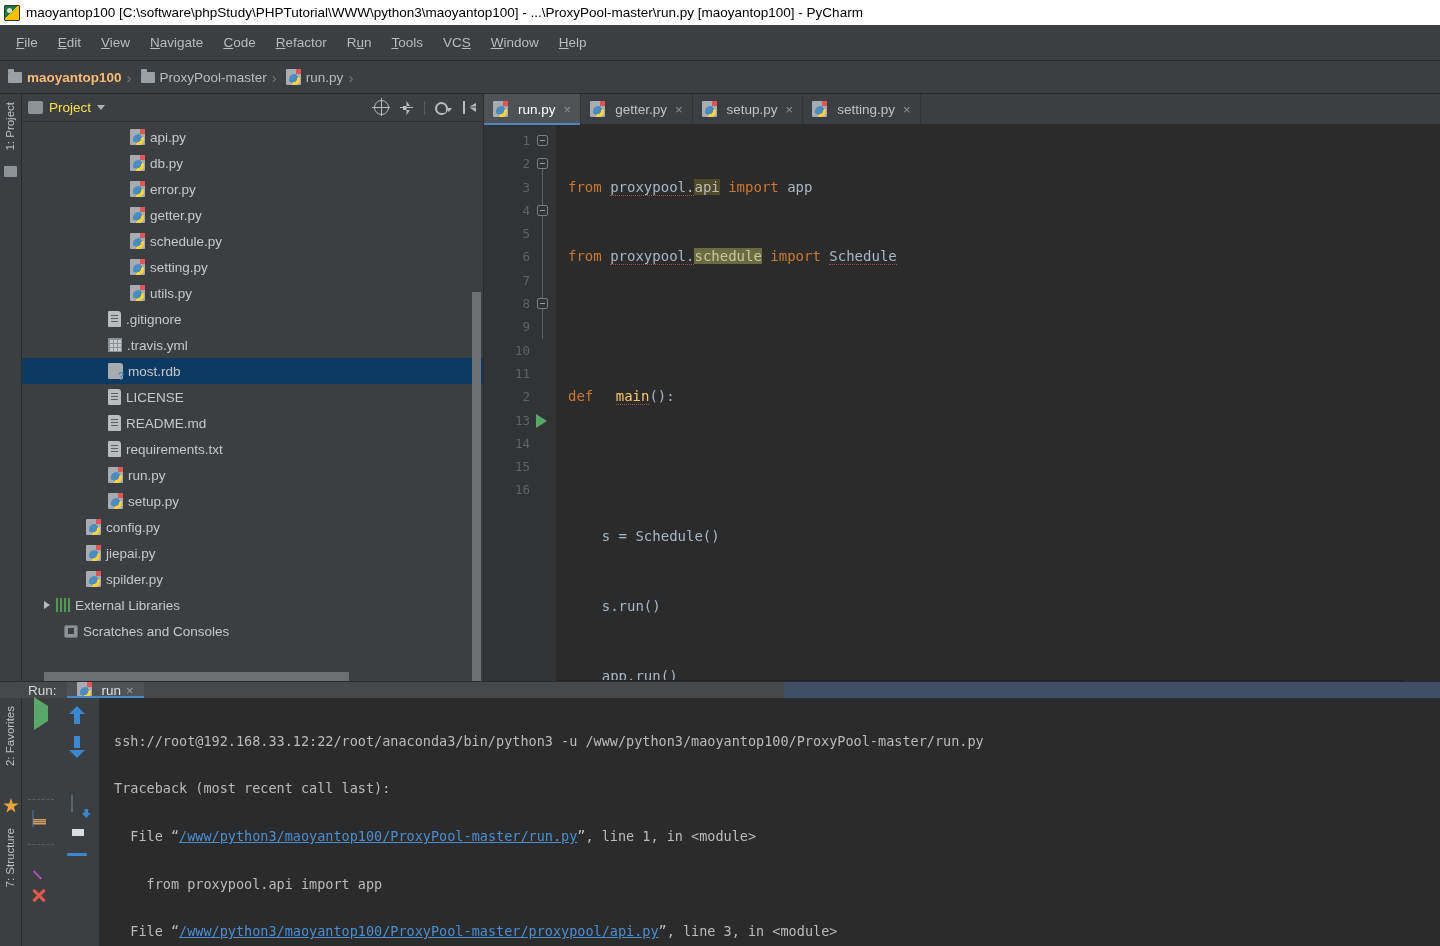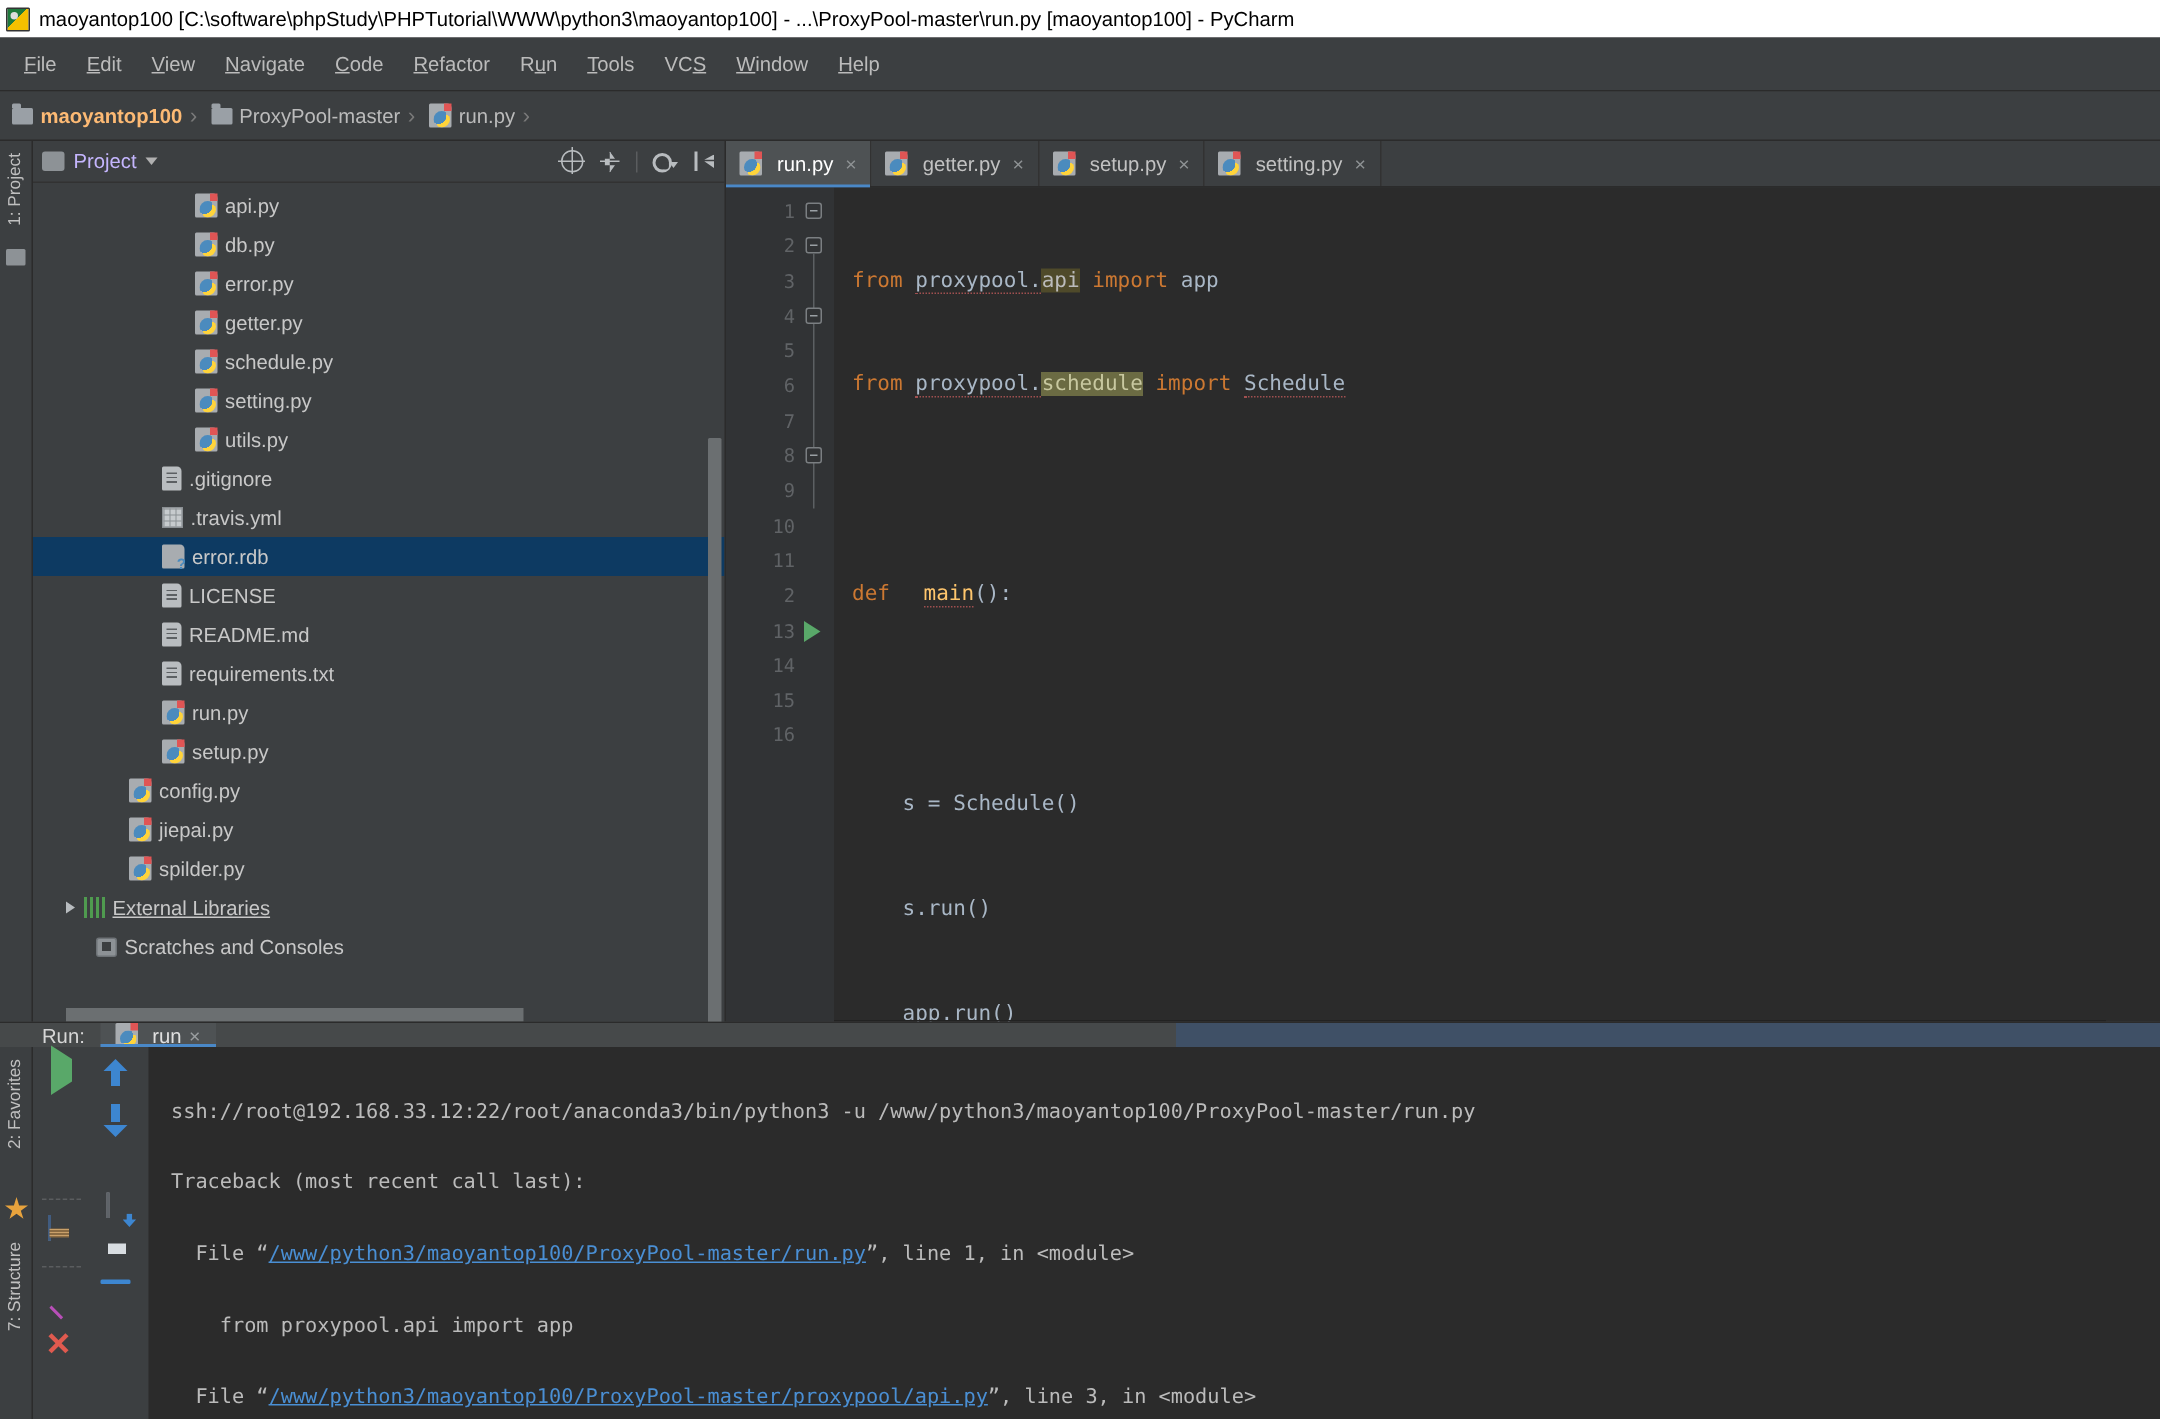--- a/index.html
+++ b/index.html
@@ -133,21 +133,21 @@
   
   #projectpanel {
     width: 462px; background: #3c3f41; display: flex; flex-direction: column;
     border-right: 1px solid #2b2b2b; flex: none; position: relative;
   }
   #projecthead {
     height: 28px; display: flex; align-items: center; padding: 0 6px;
     border-bottom: 1px solid #323232;
   }
   #projecthead .titlewrap { display:flex; align-items:center; gap:6px; }
-  #projecthead .ptitle { font-size: 13.5px; color: #c4b5fd; }
+  #projecthead .ptitle { font-size: 13.5px; color: #fde047; }
   .caret-down {
     width:0;height:0;border-left:4px solid transparent;border-right:4px solid transparent;
     border-top:5px solid #b0b0b0;
   }
   #projecthead .tools { margin-left:auto; display:flex; align-items:center; gap:10px; }
   .tbico { width:15px; height:15px; position:relative; }
   .ti-target { border:1.6px solid #b8bcbf; border-radius:50%; }
   .ti-target::before,.ti-target::after{
     content:''; position:absolute; background:#b8bcbf;
   }
@@ -431,21 +431,21 @@
       <div class="trow" style="padding-left:86px;">
         <span class="ico ico-txt"></span>
         <span>.gitignore</span>
         </div>
       <div class="trow" style="padding-left:86px;">
         <span class="ico ico-yml"></span>
         <span>.travis.yml</span>
         </div>
       <div class="trow sel" style="padding-left:86px;">
         <span class="ico ico-rdb"></span>
-        <span>error.rdb</span>
+        <span>most.rdb</span>
         </div>
       <div class="trow" style="padding-left:86px;">
         <span class="ico ico-txt"></span>
         <span>LICENSE</span>
         </div>
       <div class="trow" style="padding-left:86px;">
         <span class="ico ico-txt"></span>
         <span>README.md</span>
         </div>
       <div class="trow" style="padding-left:86px;">
@@ -465,21 +465,21 @@
         <span>config.py</span>
         </div>
       <div class="trow" style="padding-left:64px;">
         <span class="ico ico-py"></span>
         <span>jiepai.py</span>
         </div>
       <div class="trow" style="padding-left:64px;">
         <span class="ico ico-py"></span>
         <span>spilder.py</span>
         </div>
-      <div class="trow" style="padding-left:22px;text-decoration:underline;">
+      <div class="trow" style="padding-left:22px;">
         <span class="arrow-right"></span>
         <span class="ico ico-lib"></span>
         <span>External Libraries</span>
         </div>
       <div class="trow" style="padding-left:42px;">
         <span class="ico ico-scratch"></span>
         <span>Scratches and Consoles</span>
         </div>
 
       <div id="treescroll"></div>

